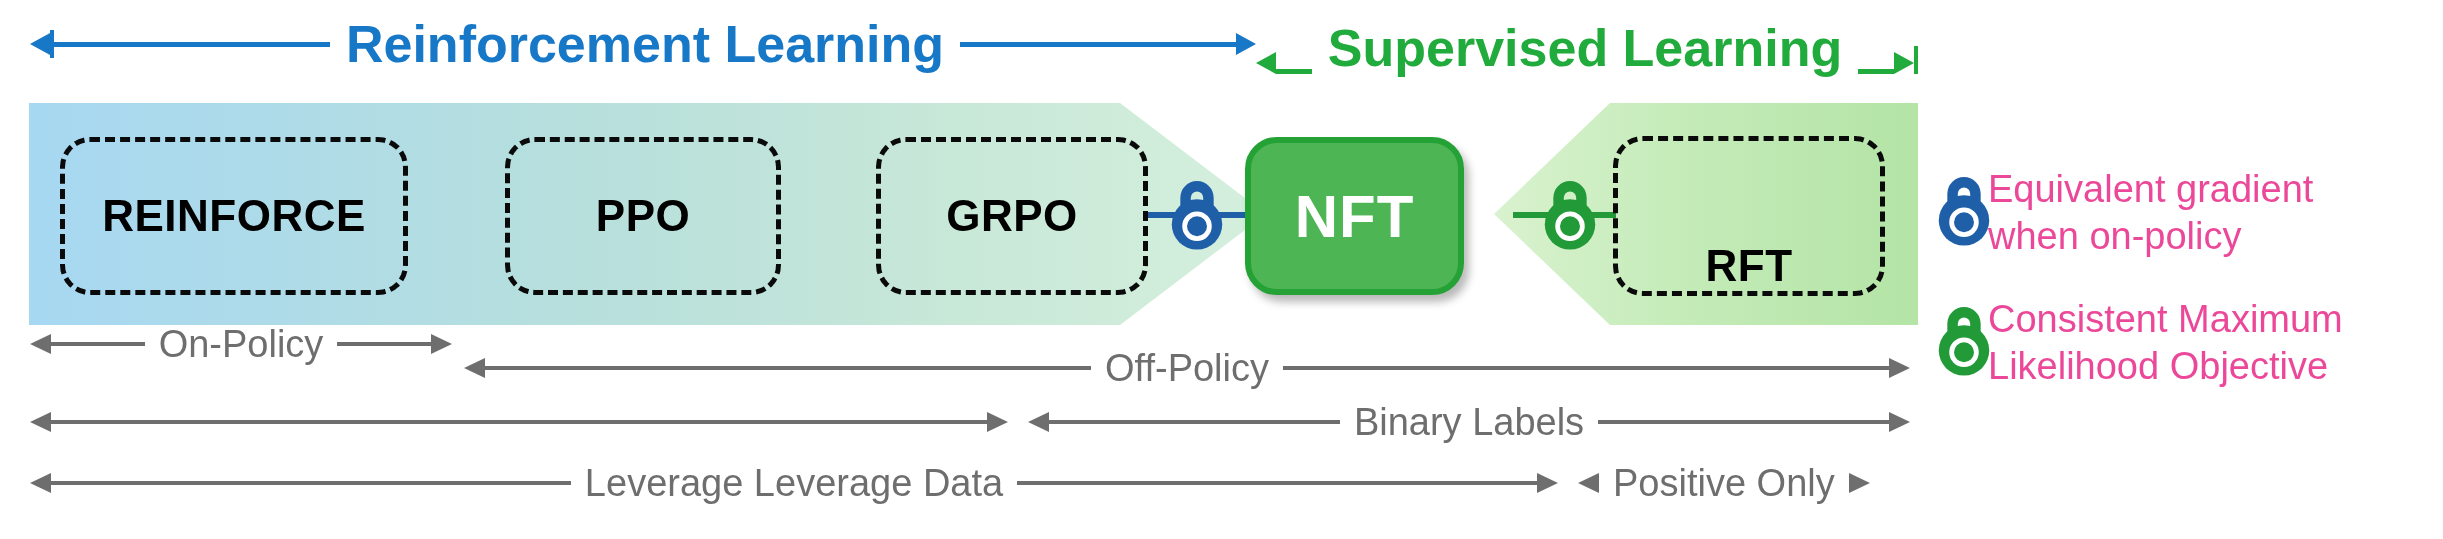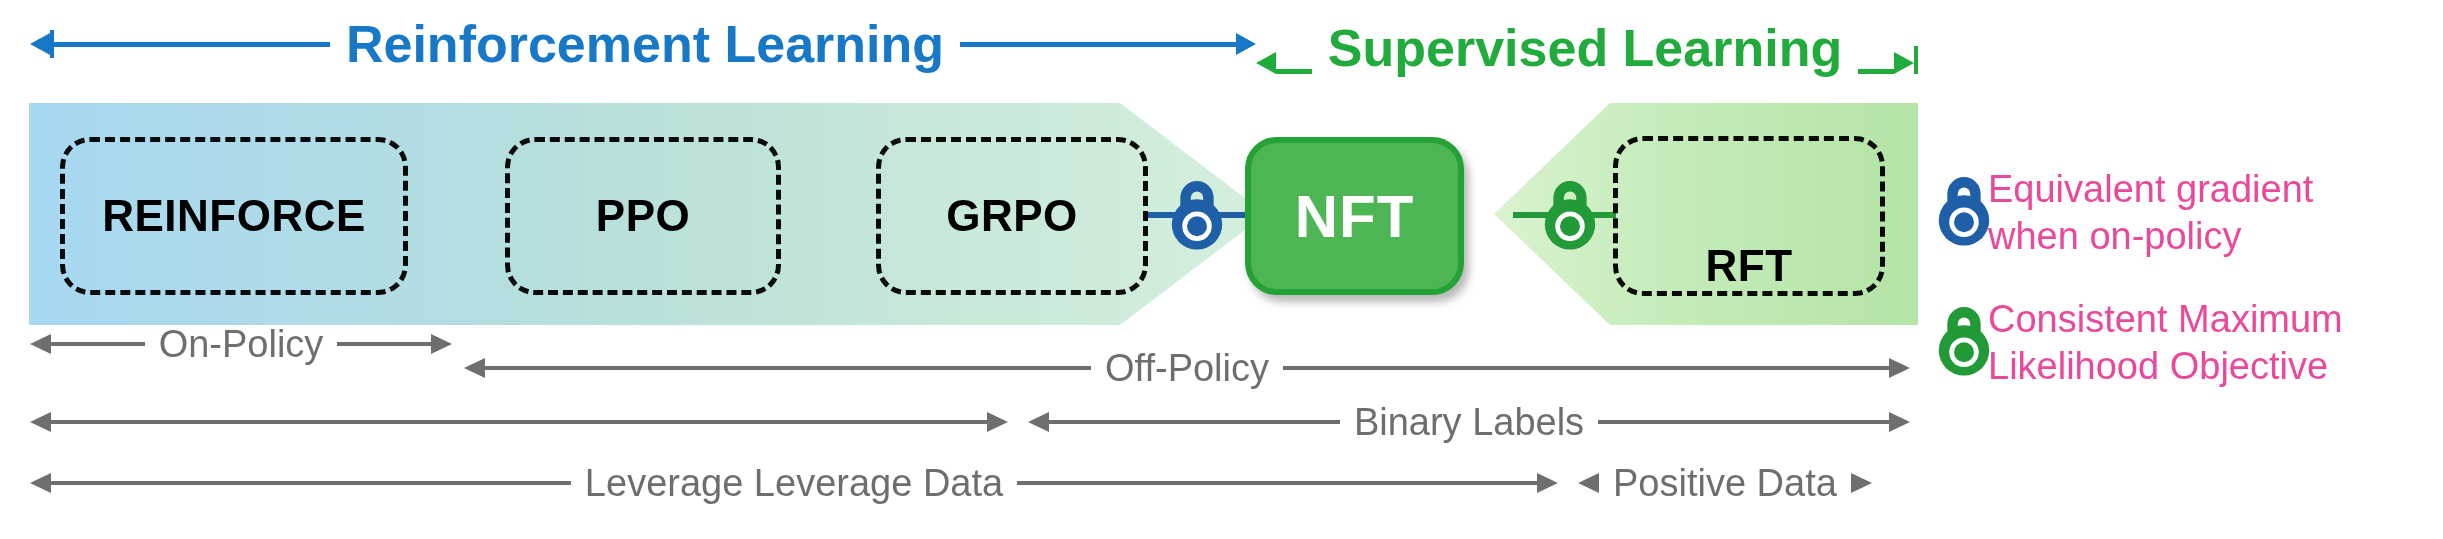--- a/index.html
+++ b/index.html
@@ -176,21 +176,21 @@
 
   <div class="row r3 seg-leverage">
     <div class="gtri gtri-l"></div>
     <div class="gline"></div>
     <div class="lbl">Leverage Leverage Data</div>
     <div class="gline"></div>
     <div class="gtri gtri-r"></div>
   </div>
   <div class="row r3 seg-positive">
     <div class="gtri gtri-l"></div>
-    <div class="lbl">Positive Data</div>
+    <div class="lbl">Positive Only</div>
     <div class="gtri gtri-r"></div>
   </div>
 
   <svg class="legend-lock ll-1" viewBox="0 0 54 84">
     <use href="#padlock" fill="#1f5fa8" stroke="#1f5fa8"></use>
   </svg>
   <div class="legend-text lt-1">
     <div>Equivalent gradient</div>
     <div>when on-policy</div>
   </div>

